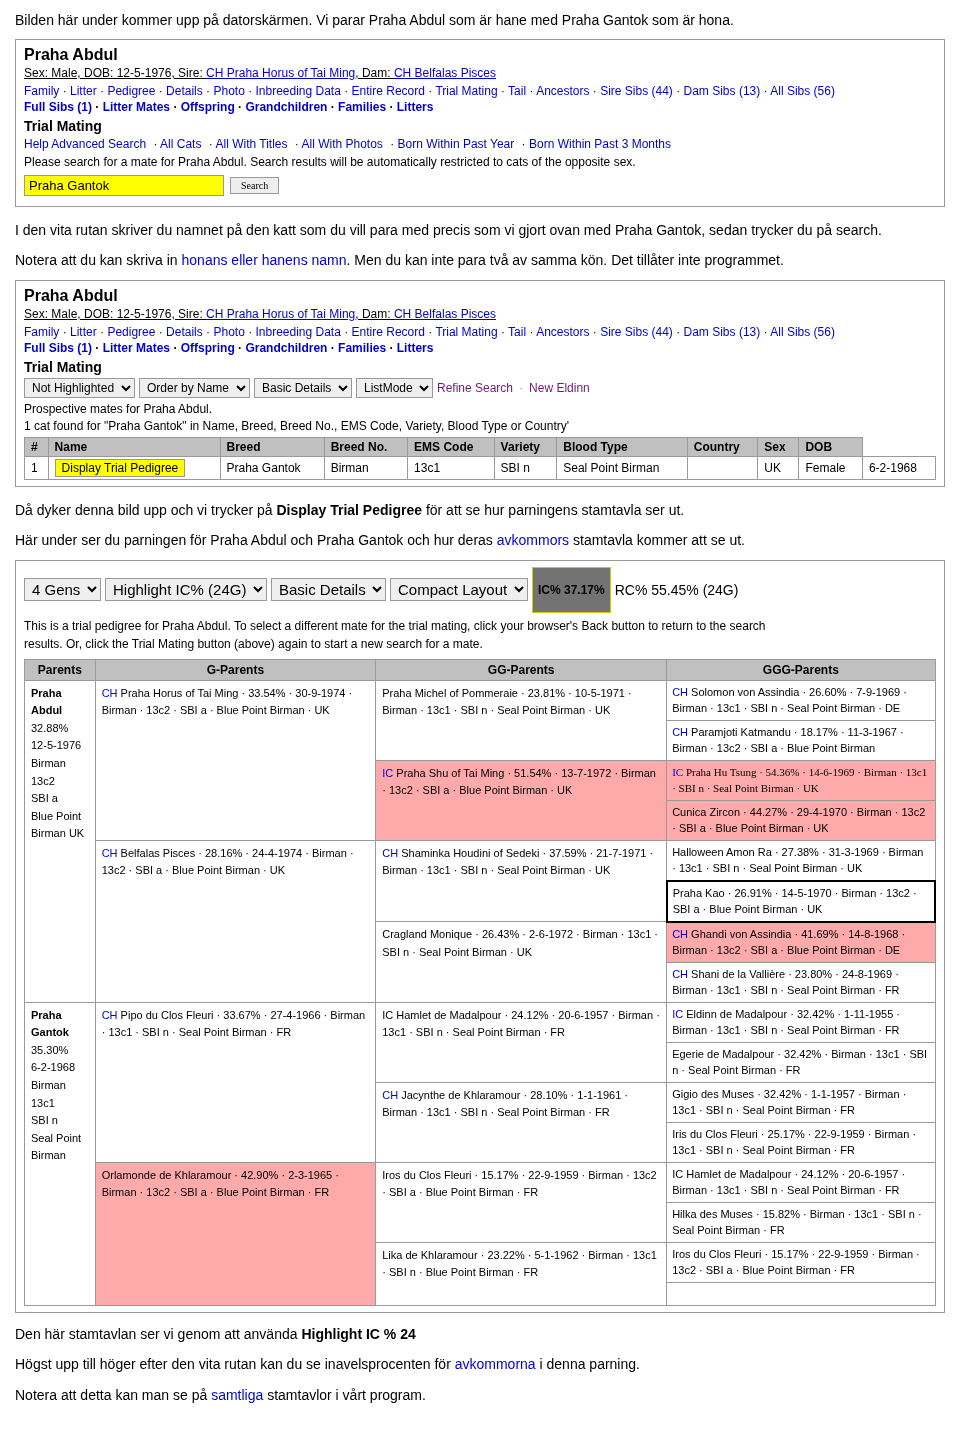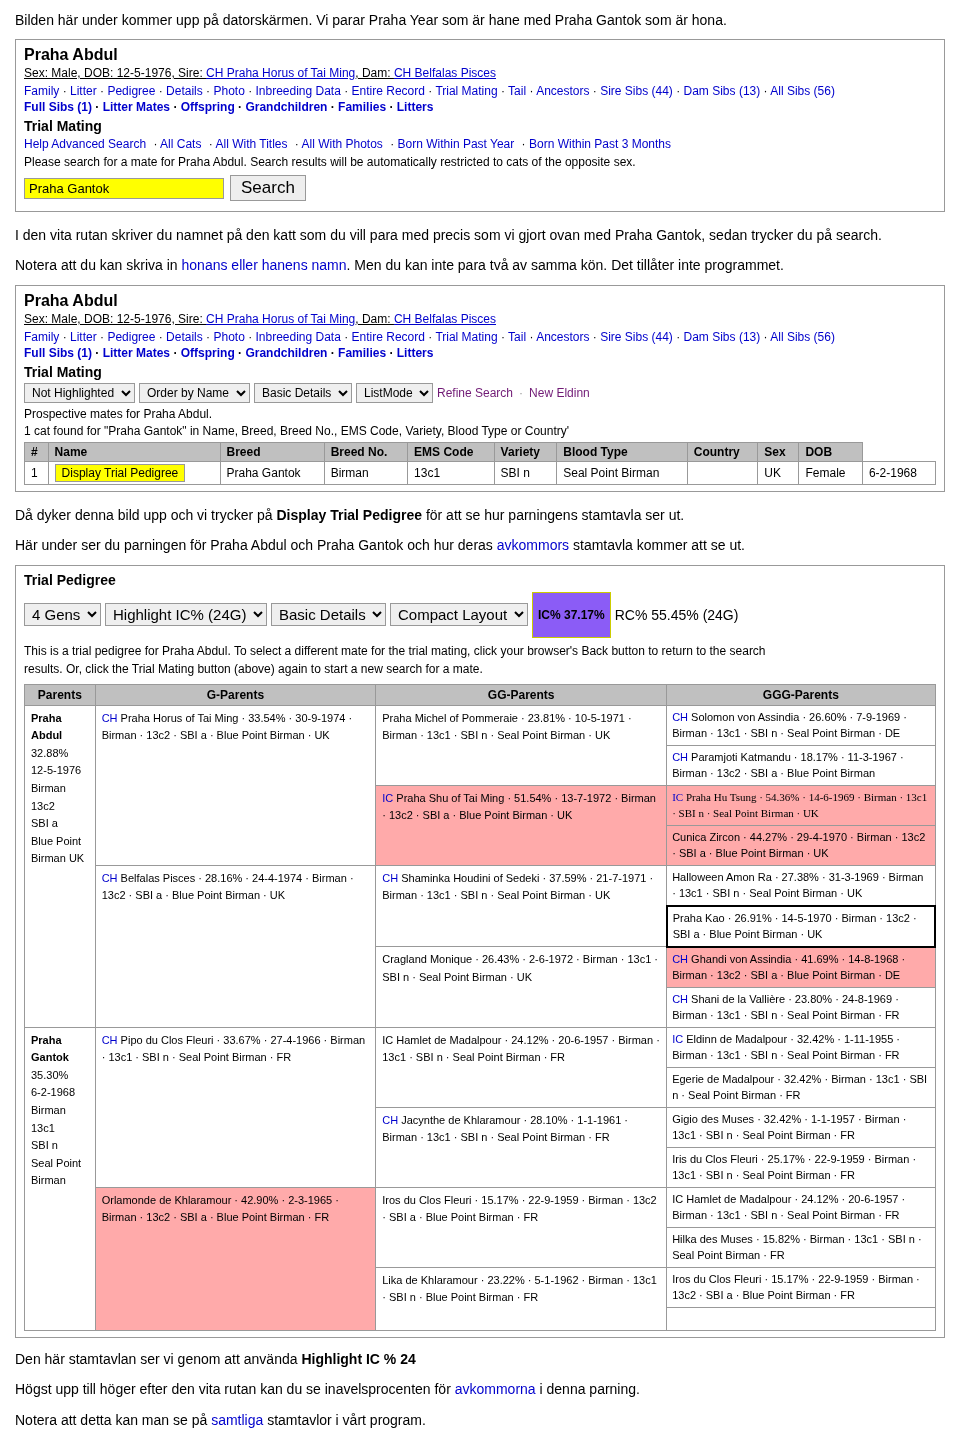--- a/index.html
+++ b/index.html
@@ -35,22 +35,23 @@
       background: #ff0;
       border: 1px solid #999;
       padding: 2px 4px;
       font-size: 13px;
       width: 200px;
     }
     .search-btn {
       border: 1px solid #999;
       background: #eee;
       padding: 2px 10px;
-      font-size: 17px;
+      font-size: 10px;
       cursor: pointer;
+      font-family: Liberation Serif, serif;
     }
     .body-text { margin-bottom: 8px; line-height: 1.6; font-size: 14px; }
     .body-text a { color: #00c; }
     b { font-weight: bold; }
     .results-section { margin-top: 4px; }
     .results-controls { display: flex; align-items: center; gap: 4px; margin-bottom: 4px; flex-wrap: wrap; }
     .results-controls select { font-size: 12px; border: 1px solid #999; padding: 1px 3px; }
     .results-controls a { font-size: 12px; color: #701a75; text-decoration: none; }
     .results-controls .sep2 { font-size: 12px; color: #999; margin: 0 2px; }
     .prospect-text { font-size: 12px; margin-bottom: 3px; }
@@ -68,32 +69,32 @@
     .trial-pedigree-box {
       border: 1px solid #999;
       padding: 6px 8px;
       margin-bottom: 10px;
       background: #fff;
     }
     .trial-pedigree-box h4 { font-size: 14px; font-weight: bold; margin-bottom: 4px; }
     .tp-controls { display: flex; align-items: center; gap: 4px; margin-bottom: 4px; flex-wrap: wrap; }
     .tp-controls select { font-size: 15px; border: 1px solid #999; padding: 1px 3px; }
     .ic-badge {
-      background: #8b5cf6;
+      background: #737373;
       border: 1px solid #cc0;
       padding: 15px 5px;
       font-size: 12px;
       font-weight: bold;
     }
     .tp-note { font-size: 12px; margin-bottom: 6px; line-height: 1.5; }
   </style>
 </head>
 <body>
 
-<p>Bilden här under kommer upp på datorskärmen. Vi parar Praha Year som är hane med Praha Gantok som är hona.</p>
+<p>Bilden här under kommer upp på datorskärmen. Vi parar Praha Abdul som är hane med Praha Gantok som är hona.</p>
 
 <div class="pedigree-box">
   <h3>Praha Abdul</h3>
   <div class="cat-info">
     Sex: Male, DOB: 12-5-1976, Sire: <a>CH Praha Horus of Tai Ming</a>, Dam: <a>CH Belfalas Pisces</a>
   </div>
   <div class="nav-links">
     <a>Family</a> · <a>Litter</a> · <a>Pedigree</a> · <a>Details</a> · <a>Photo</a> · <a>Inbreeding Data</a> · <a>Entire Record</a> · <a>Trial Mating</a> · <a>Tail</a> · <a>Ancestors</a> · <a>Sire Sibs (44)</a> · <a>Dam Sibs (13)</a> · <a>All Sibs (56)</a>
   </div>
   <div class="nav-bold">
@@ -186,21 +187,20 @@
 </div>
 
 <p class="body-text">
   <span>Då dyker denna bild upp och vi trycker på </span><b>Display Trial Pedigree</b><span> för att se hur parningens stamtavla ser ut.</span>
 </p>
 <p class="body-text">
   <span>Här under ser du parningen för Praha Abdul och Praha Gantok och hur deras </span><a>avkommors</a><span> stamtavla kommer att se ut.</span>
 </p>
 
 <div class="trial-pedigree-box">
-  <h4>Trial Pedigree</h4>
   <div class="tp-controls">
     <select>
       <option>4 Gens</option>
     </select>
     <select>
       <option>Highlight IC% (24G)</option>
     </select>
     <select>
       <option>Basic Details</option>
     </select>

